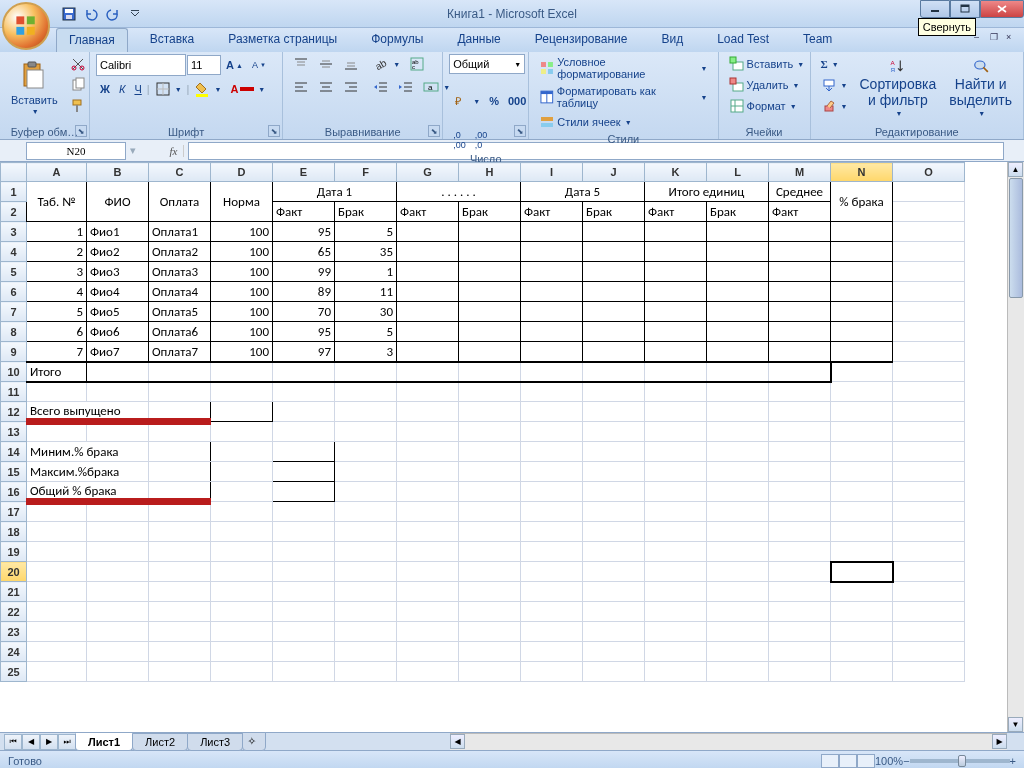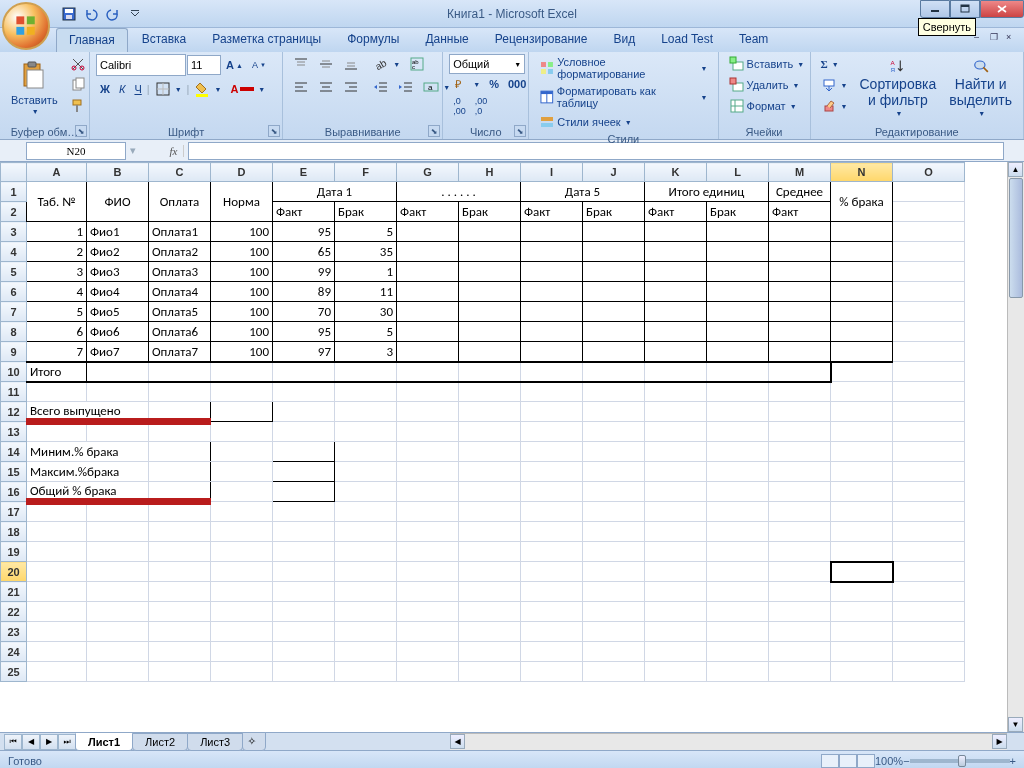--- a/index.html
+++ b/index.html
@@ -17,21 +17,21 @@
   .win-close { background: linear-gradient(#e88,#c44); border-radius: 0 0 3px 0; width: 44px; }
   .tooltip-minimize { position: absolute; right: 48px; top: 18px; background: #ffffe1; border: 1px solid #000; padding: 2px 4px; font-size: 11px; z-index: 10; }
   .small-win-controls { position:absolute; right:4px; top:32px; display:flex; gap:2px; }
   .small-win-btn { width:14px; height:14px; font-size:9px; color:#335; }
 
   
   .office-btn { position: absolute; left: 2px; top: 2px; width: 48px; height: 48px; border-radius: 50%; background: radial-gradient(circle at 30% 30%, #fff, #f8c060 40%, #e07030 70%, #a04010); border: 2px solid #d0a050; z-index: 5; display:flex; align-items:center; justify-content:center; }
   .office-logo { width:28px; height:28px; }
 
   
-  .ribbon-tabs { height: 24px; background: linear-gradient(#d8e6f8, #bfd6f0); display: flex; padding-left: 56px; gap: 2px; }
+  .ribbon-tabs { height: 24px; background: linear-gradient(#d8e6f8, #bfd6f0); display: flex; padding-left: 56px; gap: 10px; }
   .ribbon-tab { padding: 4px 12px; color: #15428b; cursor: pointer; font-size: 12px; }
   .ribbon-tab.active { background: #c8dcf0; border: 1px solid #8fa8c8; border-bottom: none; border-radius: 3px 3px 0 0; }
 
   
   .ribbon { height: 88px; background: linear-gradient(#dbe8f8, #c4d8f0); border-bottom: 1px solid #8fa8c8; display: flex; }
   .ribbon-group { border-right: 1px solid #a8c0dc; padding: 2px 6px 0 6px; display: flex; flex-direction: column; position: relative; }
   .ribbon-group-body { flex: 1; display: flex; align-items: flex-start; gap: 3px; }
   .ribbon-group-label { text-align: center; color: #3a5a85; font-size: 11px; padding: 1px 0; margin-top: auto; }
   .ribbon-col { display: flex; flex-direction: column; gap: 1px; }
   .ribbon-row { display: flex; gap: 1px; align-items: center; }
@@ -337,21 +337,21 @@
             </svg>
             <span class="dropdown-arrow">▼</span>
           </div>
       </div>
     </div>
     <div class="ribbon-group-label">Выравнивание</div>
     <div class="dialog-launcher">⬊</div>
   </div>
 
   <div class="ribbon-group" style="width:86px">
-    <div class="ribbon-group-body" style="flex-direction:column;gap:0">
+    <div class="ribbon-group-body" style="flex-direction:column;gap:17px">
       <div class="combo-sel" style="width:76px">
           <span>Общий</span>
           <span class="dropdown-arrow" style="margin-left:auto">▼</span>
         </div>
       <div class="ribbon-row">
         <div class="ribbon-btn">
             <svg class="small-icon" viewBox="0 0 16 16">
               <text x="2" y="12" font-size="11" fill="#a06010">₽</text>
             </svg>
             <span class="dropdown-arrow">▼</span>

